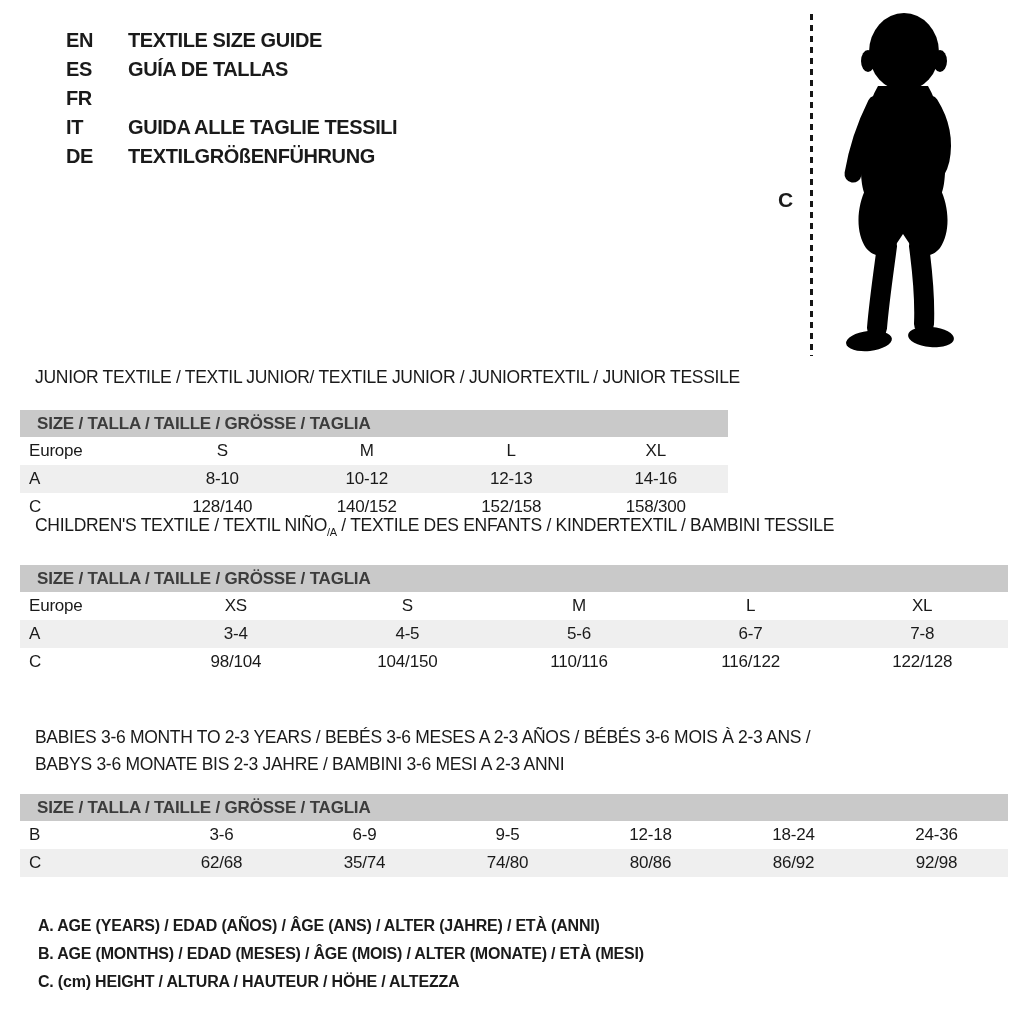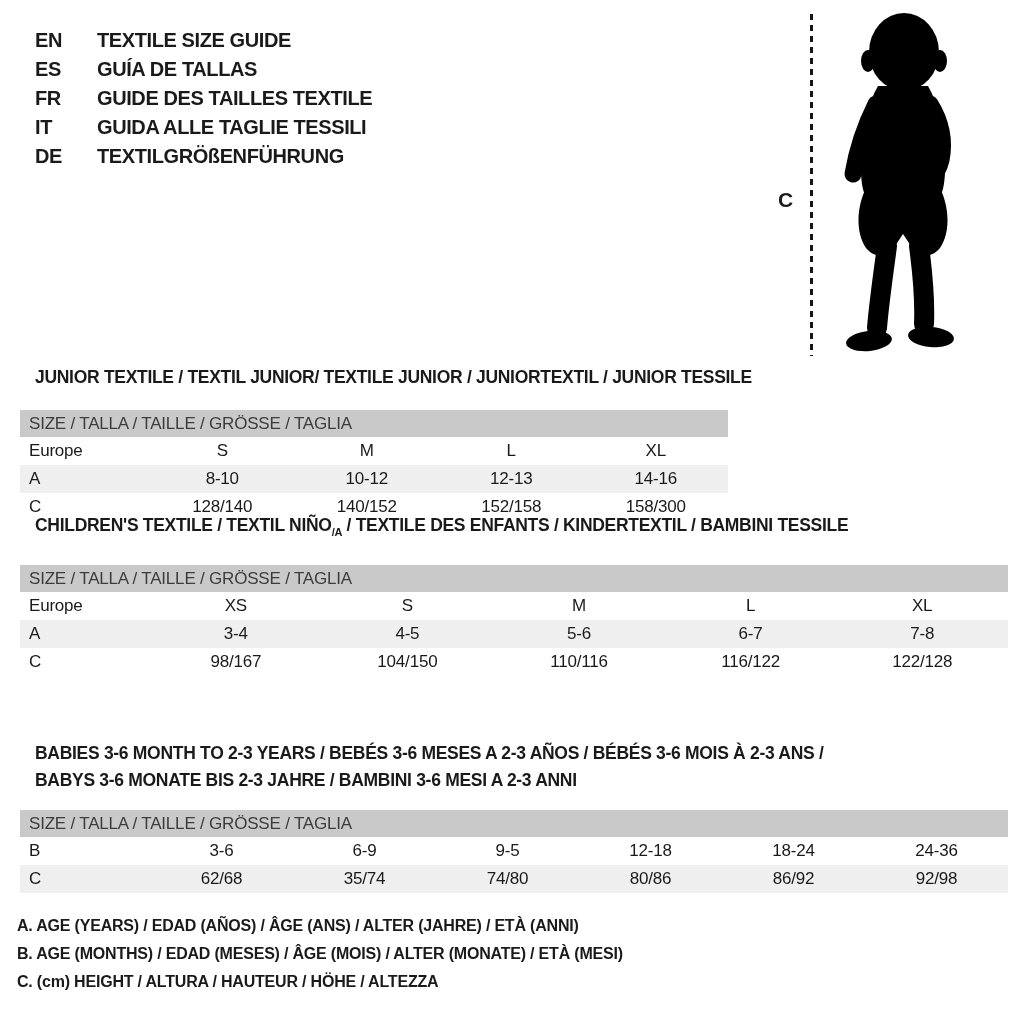--- a/index.html
+++ b/index.html
@@ -13,20 +13,21 @@
     overflow: hidden;
   }
 
   
   .lang-list { position: absolute; top: 26px; left: 35px; }
   .lang-row {
     display: flex; align-items: center;
     height: 29px;
     font-weight: 700; font-size: 20px; letter-spacing: -0.4px;
     white-space: nowrap;
+    margin-left: 31px;
   }
   .lang-code { width: 62px; flex: 0 0 62px; }
 
   
   .figure-block { position: absolute; top: 8px; left: 778px; width: 215px; height: 354px; }
   .height-line {
     position: absolute; left: 32px; top: 6px;
     width: 3px; height: 342px;
     background: repeating-linear-gradient(to bottom, #161616 0 6px, transparent 6px 11px);
   }
@@ -38,44 +39,44 @@
 
   
   .section { position: absolute; left: 20px; }
   .sec-junior   { top: 366px; width: 708px; }
   .sec-children { top: 514px; width: 988px; }
   .sec-babies   { top: 724px; width: 988px; }
 
   .section-title {
     margin: 0 0 22px 15px;
     font-size: 17.5px; line-height: 22px;
-    font-weight: 700; letter-spacing: -0.3px;
+    font-weight: 400; letter-spacing: -0.3px;
     white-space: nowrap;
   }
-  .sec-babies .section-title { margin-bottom: 16px; line-height: 27px; margin-top: 16px; }
+  .sec-babies .section-title { margin-bottom: 16px; line-height: 27px; }
   .sub-small { font-size: 11px; }
 
   .size-header {
     height: 27px; line-height: 27px;
     background: var(--bar-color, #c9c9c9);
     color: #3c3c3c;
-    font-weight: 400; font-size: 17px; letter-spacing: -0.2px;
-    padding-left: 9px;
+    font-weight: 700; font-size: 17px; letter-spacing: -0.2px;
+    padding-left: 17px;
   }
   .t-row {
     display: flex; align-items: center;
     height: 28px;
     font-size: 17px; letter-spacing: -0.2px;
   }
   .t-row.alt { background: var(--alt-color, #efefef); }
   .t-label { flex: 0 0 130px; width: 130px; padding-left: 9px; box-sizing: border-box; }
   .t-cell { flex: 1 1 0; text-align: center; }
 
   
-  .footnotes { position: absolute; top: 912px; left: 17px; }
+  .footnotes { position: absolute; top: 912px; left: 38px; }
   .footnote {
     height: 28px; line-height: 28px;
     font-weight: 700; font-size: 16px; letter-spacing: -0.2px;
     white-space: nowrap;
   }
 </style>
 </head>
 <body>
 
 <div class="page">
@@ -84,21 +85,20 @@
     <div class="lang-row">
       <span class="lang-code">EN</span>
       <span class="lang-label">TEXTILE SIZE GUIDE</span>
     </div>
     <div class="lang-row">
       <span class="lang-code">ES</span>
       <span class="lang-label">GUÍA DE TALLAS</span>
     </div>
     <div class="lang-row">
       <span class="lang-code">FR</span>
-      <span class="lang-label">GUIDE DES TAILLES TEXTILE</span>
     </div>
     <div class="lang-row">
       <span class="lang-code">IT</span>
       <span class="lang-label">GUIDA ALLE TAGLIE TESSILI</span>
     </div>
     <div class="lang-row">
       <span class="lang-code">DE</span>
       <span class="lang-label">TEXTILGRÖßENFÜHRUNG</span>
     </div>
   </div>
@@ -166,21 +166,21 @@
       <div class="t-row alt">
         <div class="t-label">A</div>
         <div class="t-cell">3-4</div>
         <div class="t-cell">4-5</div>
         <div class="t-cell">5-6</div>
         <div class="t-cell">6-7</div>
         <div class="t-cell">7-8</div>
       </div>
       <div class="t-row">
         <div class="t-label">C</div>
-        <div class="t-cell">98/167</div>
+        <div class="t-cell">98/104</div>
         <div class="t-cell">104/150</div>
         <div class="t-cell">110/116</div>
         <div class="t-cell">116/122</div>
         <div class="t-cell">122/128</div>
       </div>
     </div>
   </div>
 
   <div class="section sec-babies">
     <h2 class="section-title">

